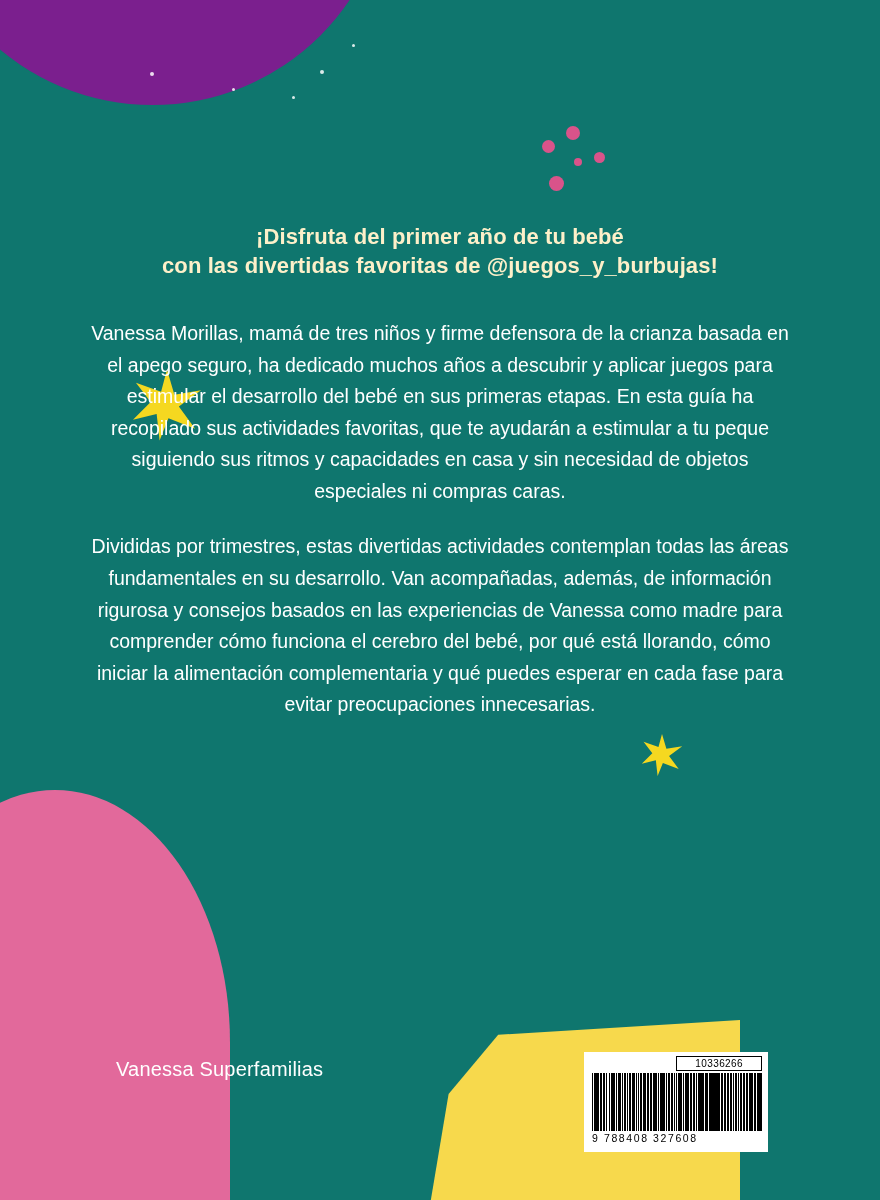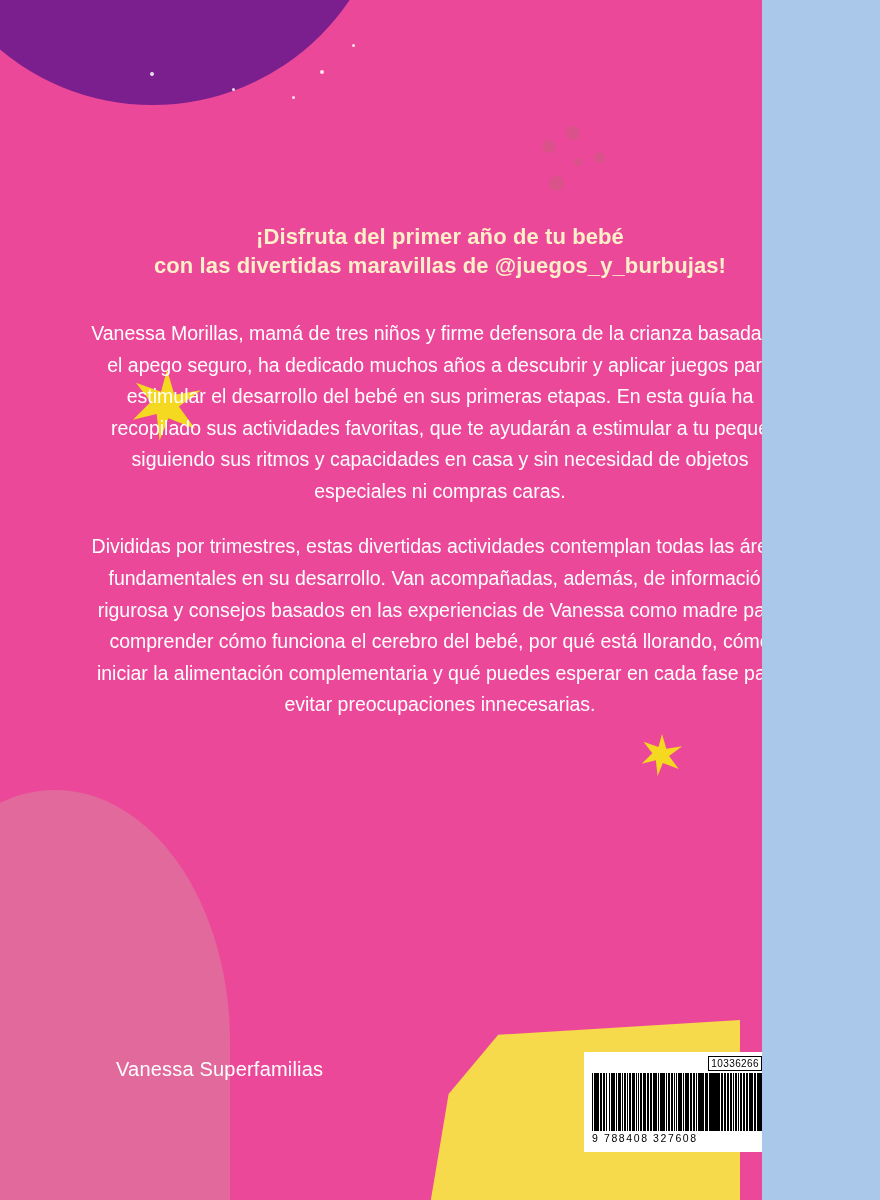--- a/index.html
+++ b/index.html
@@ -8,23 +8,23 @@
   }
   body {
     width: 880px;
     height: 1200px;
     font-family: "Liberation Sans", sans-serif;
     background: #aac8ea;
     overflow: hidden;
   }
   .cover {
     position: relative;
-    width: 762px;
+    width: 880px;
     height: 1200px;
-    background: #ec4899;
+    background: #0f766e;
     overflow: hidden;
   }
 
   
   .blob-purple {
     position: absolute;
     left: -85px;
     top: -150px;
     width: 475px;
     height: 255px;
@@ -194,21 +194,21 @@
     box-sizing: border-box;
   }
   .barcode-top {
     display: flex;
     justify-content: flex-end;
     margin-bottom: 2px;
   }
   .barcode-top .isbn-box {
     border: 1px solid #000;
     font-size: 10px;
-    padding: 1px 2px;
+    padding: 1px 18px;
     font-family: "Liberation Sans", sans-serif;
     letter-spacing: .4px;
     text-align: right;
   }
   .bars {
     display: flex;
     align-items: flex-end;
     height: 58px;
     gap: 0;
     padding-left: 2px;
@@ -254,21 +254,21 @@
     </svg>
   </div>
   <div class="star star-2">
     <svg width="44" height="44" viewBox="0 0 100 100" aria-hidden="true">
       <path fill="#f5d820" d="M50 2 L60 36 L96 30 L66 52 L88 82 L52 68 L40 98 L36 62 L4 70 L28 46 L8 20 L42 32 Z"></path>
     </svg>
   </div>
 
   <div class="headline">
     <div>¡Disfruta del primer año de tu bebé</div>
-    <div>con las divertidas maravillas de @juegos_y_burbujas!</div>
+    <div>con las divertidas favoritas de @juegos_y_burbujas!</div>
   </div>
 
   <div class="body-copy">
     <p>Vanessa Morillas, mamá de tres niños y firme defensora de la crianza basada en el apego seguro, ha dedicado muchos años a descubrir y aplicar juegos para estimular el desarrollo del bebé en sus primeras etapas. En esta guía ha recopilado sus actividades favoritas, que te ayudarán a estimular a tu peque siguiendo sus ritmos y capacidades en casa y sin necesidad de objetos especiales ni compras caras.</p>
     <p>Divididas por trimestres, estas divertidas actividades contemplan todas las áreas fundamentales en su desarrollo. Van acompañadas, además, de información rigurosa y consejos basados en las experiencias de Vanessa como madre para comprender cómo funciona el cerebro del bebé, por qué está llorando, cómo iniciar la alimentación complementaria y qué puedes esperar en cada fase para evitar preocupaciones innecesarias.</p>
   </div>
 
   <div class="imprint">Vanessa Superfamilias</div>
 
 

